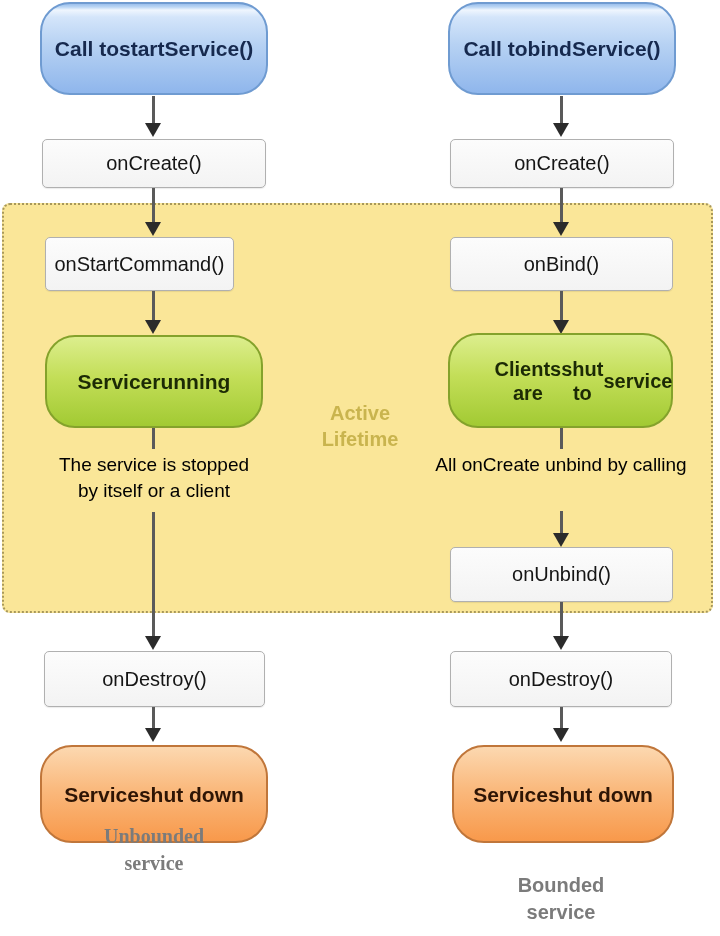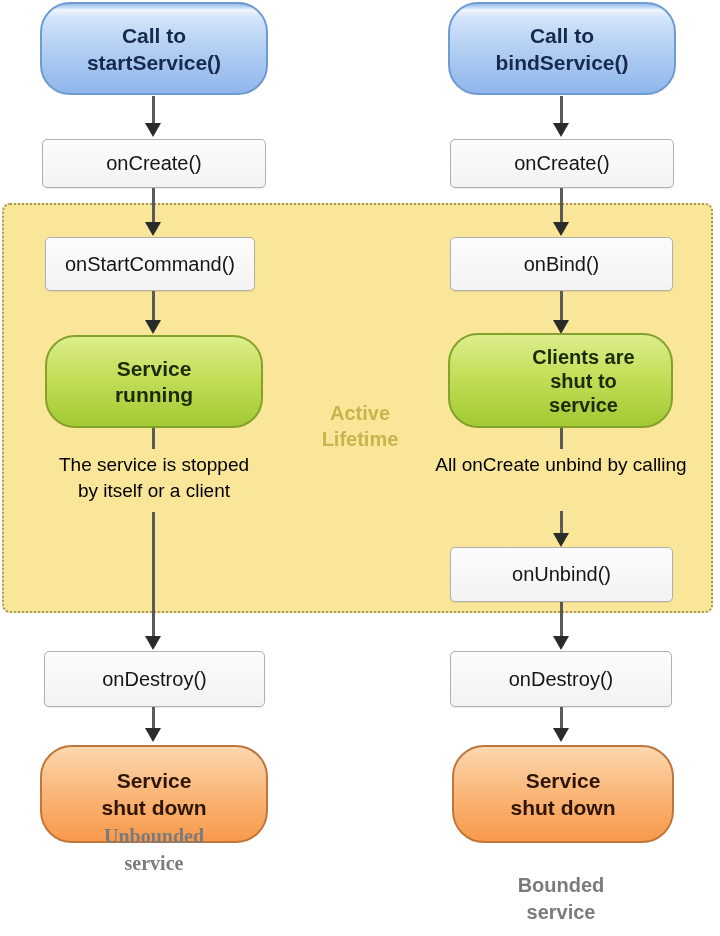--- a/index.html
+++ b/index.html
@@ -3,22 +3,22 @@
 <meta charset="utf-8">
 <style>
   html,body{margin:0;padding:0;}
   body{
     width:720px;height:936px;position:relative;background:#ffffff;
     font-family:"Liberation Sans","DejaVu Sans",sans-serif;overflow:hidden;
   }
 
   
   .pill{
-    position:absolute;display:flex;flex-direction:column;align-items:center;justify-content:center;
-    text-align:left;font-weight:bold;border-radius:30px;box-sizing:border-box;
+    position:absolute;display:flex;flex-direction:row;align-items:center;justify-content:center;
+    text-align:center;font-weight:bold;border-radius:30px;box-sizing:border-box;
   }
   .pill-blue{
     background:linear-gradient(180deg,#9cc0ec 0px,#bad6f5 3px,#eff6fe 6px,#d4e5fa 13px,#b7d2f3 45%,#8fb6ec 100%);
     border:2px solid #6f9bd1;color:#16294e;font-size:21px;line-height:27px;
   }
   .pill-green{
     background:linear-gradient(180deg,#dcee8d 0%,#c3de58 45%,#a2ca33 100%);
     border:2px solid #84a22b;color:#1c2a05;font-size:21px;line-height:26px;
   }
   .pill-orange{
@@ -78,21 +78,21 @@
 <div class="vline" style="left:152px;top:96px;height:28px;"></div>
 <div class="ahead" style="left:145px;top:123px;"></div>
 
 <div class="cbox" style="left:42px;top:139px;width:224px;height:49px;">
   <span>onCreate()</span>
 </div>
 
 <div class="vline" style="left:152px;top:188px;height:35px;"></div>
 <div class="ahead" style="left:145px;top:222px;"></div>
 
-<div class="cbox" style="left:45px;top:237px;width:210px;height:54px;">
+<div class="cbox" style="left:45px;top:237px;width:189px;height:54px;">
   <span>onStartCommand()</span>
 </div>
 
 <div class="vline" style="left:152px;top:291px;height:30px;"></div>
 <div class="ahead" style="left:145px;top:320px;"></div>
 
 <div class="pill pill-green" style="left:45px;top:335px;width:218px;height:93px;">
   <span>Service</span>
   <span>running</span>
 </div>

